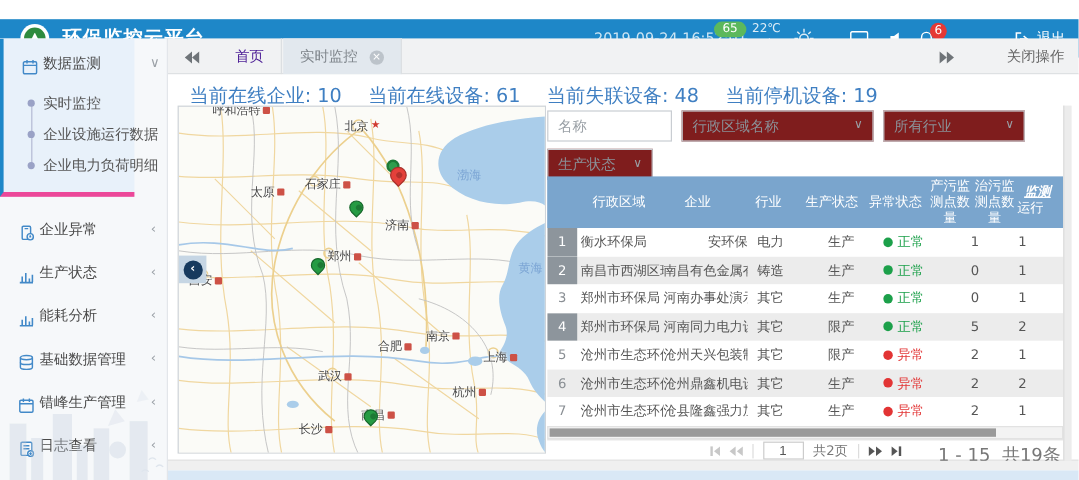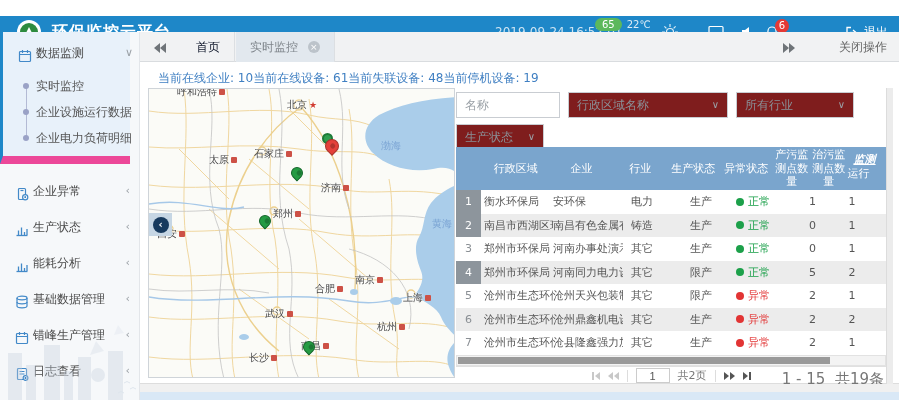--- a/index.html
+++ b/index.html
@@ -25,48 +25,48 @@
   .hic{position:absolute;top:9px;cursor:pointer;}
   .bell-badge{position:absolute;left:775px;top:3px;min-width:14px;height:14px;border-radius:8px;background:#e53935;
         color:#fff;font-size:10px;line-height:14px;text-align:center;padding:0 3px;}
   .usr{position:absolute;left:802px;top:0;height:32px;line-height:32px;color:#fff;font-size:12px;font-weight:bold;cursor:pointer;}
   .caret{display:inline-block;width:0;height:0;border-left:4px solid transparent;border-right:4px solid transparent;
         border-top:4px solid #fff;margin-left:4px;vertical-align:middle;}
   .logout{position:absolute;left:845px;top:0;height:32px;line-height:32px;color:#fff;font-size:12px;cursor:pointer;display:flex;align-items:center;gap:5px;}
 
   
   .side{position:absolute;left:0;top:32px;width:140px;height:368px;background:#f6f8fa;border-right:1px solid #e3e6ea;overflow:hidden;}
-  .sgroup-open{position:absolute;left:0;top:0;width:130px;height:132px;background:#e8f1fa;
-        border-left:3px solid #1e87c8;border-bottom:8px solid #ec4899;}
+  .sgroup-open{position:absolute;left:0;top:0;width:112px;height:132px;background:#e8f1fa;
+        border-left:3px solid #1e87c8;border-bottom:4px solid #ec4899;}
   .srow{position:absolute;left:0;width:140px;height:26px;line-height:26px;cursor:pointer;color:#4a4a4a;font-size:12px;}
   .srow .mi{position:absolute;left:15px;top:6px;width:14px;height:14px;}
   .srow .lbl{position:absolute;left:33px;}
   .srow .chev{position:absolute;right:10px;color:#9aa0a6;font-size:11px;}
   .subrow{position:absolute;left:0;width:140px;height:24px;line-height:24px;cursor:pointer;color:#555;font-size:12px;}
   .subrow .dot{position:absolute;left:20px;top:9px;width:6px;height:6px;border-radius:50%;background:#9aa2c6;}
   .subrow .lbl{position:absolute;left:33px;}
   .subline{position:absolute;left:22.5px;width:1px;background:#b3bad4;}
   .watermark{position:absolute;left:0;bottom:0;opacity:.35;}
 
   
   .tabbar{position:absolute;left:140px;top:32px;width:759px;height:30px;background:#f1f2f3;border-bottom:1px solid #d9dcdf;}
   .dblchev{position:absolute;top:10px;width:16px;height:10px;cursor:pointer;}
   .tri{display:inline-block;width:0;height:0;border-top:5px solid transparent;border-bottom:5px solid transparent;}
   .tri.l{border-right:6px solid #6f7478;}
   .tri.r{border-left:6px solid #6f7478;}
-  .tab{position:absolute;top:0;height:30px;line-height:30px;padding:0 14px;color:#0f172a;cursor:pointer;
+  .tab{position:absolute;top:0;height:30px;line-height:30px;padding:0 14px;color:#4c1d95;cursor:pointer;
        border-right:1px solid #dcdfe2;font-size:12px;}
   .tab.active{background:#e2e8ee;color:#7f858b;}
   .tab .close{display:inline-block;width:12px;height:12px;border-radius:50%;background:#bcc3ca;color:#fff;
        font-size:9px;line-height:12px;text-align:center;margin-left:6px;vertical-align:1px;}
   .closeops{position:absolute;right:12px;top:0;height:30px;line-height:30px;color:#666;cursor:pointer;font-size:12px;}
 
   
   .main{position:absolute;left:140px;top:62px;width:759px;height:322px;background:#fff;border-bottom:1px solid #ddd;}
-  .stats{position:absolute;left:18px;top:8px;color:#3f7fc2;font-size:12px;display:flex;gap:0;}
+  .stats{position:absolute;left:18px;top:8px;color:#3f7fc2;font-size:16px;display:flex;gap:22px;}
 
   
   .map{position:absolute;left:8px;top:26px;width:307px;height:290px;border:1px solid #cfd4d9;overflow:hidden;background:#fbfbf8;}
   .map svg{position:absolute;left:0;top:0;}
   .city{position:absolute;font-size:10px;color:#444;white-space:nowrap;text-shadow:0 0 2px #fff,0 0 2px #fff;display:flex;align-items:center;gap:2px;}
   .citybox{display:inline-block;width:6px;height:6px;background:#cd5146;border-radius:1px;}
   .star{color:#d03b30;font-size:9px;}
   .sealbl{position:absolute;font-size:10px;color:#7ba4d4;white-space:nowrap;}
   .pin{position:absolute;width:12px;height:12px;border-radius:50% 50% 50% 0;transform:rotate(-45deg);cursor:pointer;}
   .pin::after{content:"";position:absolute;left:3.5px;top:3.5px;width:5px;height:5px;border-radius:50%;background:rgba(0,0,0,.22);}
@@ -87,21 +87,21 @@
   .sel .sv{position:absolute;right:8px;color:#9aa0a6;font-size:10px;}
   .thead{position:absolute;left:0;top:59px;width:430px;height:43px;background:#7aa5cd;color:#fff;display:flex;overflow:hidden;}
   .th{font-size:11px;display:flex;align-items:center;justify-content:center;text-align:center;line-height:1.25;padding:1px;}
   .tbody{position:absolute;left:0;top:102px;width:430px;height:165px;overflow:hidden;}
   .trow{display:flex;height:23.5px;line-height:23.5px;background:#fff;cursor:pointer;overflow:hidden;}
   .trow.striped{background:#ececec;}
   .td{font-size:11px;color:#555;white-space:nowrap;overflow:hidden;flex:none;}
   .c-num{width:25px;text-align:center;color:#8a8f94;flex:none;}
   .c-num.dark{background:#8d959c;color:#fff;}
   .c-region{width:72px;padding-left:3px;}
-  .c-company{width:70px;}
+  .c-company{width:70px;text-align:right;}
   .c-industry{width:57px;padding-left:8px;}
   .c-prod{width:56px;padding-left:10px;}
   .c-abn{width:56px;display:flex;align-items:center;gap:4px;}
   .c-abn .sdot{width:8px;height:8px;border-radius:50%;flex:none;}
   .c-abn.ok{color:#1ca04a;} .c-abn.ok .sdot{background:#1ca04a;}
   .c-abn.bad{color:#e23434;} .c-abn.bad .sdot{background:#e23434;}
   .c-v1{width:41px;text-align:center;} .c-v2{width:38px;text-align:center;} .c-v3{width:42px;text-align:center;}
   .hscroll{position:absolute;left:0;top:267px;width:430px;height:11px;background:#f3f3f3;border:1px solid #e2e2e2;}
   .hthumb{position:absolute;left:1px;top:1px;width:372px;height:7px;background:#9a9a9a;cursor:pointer;}
   .vscroll{position:absolute;right:0;top:0;width:7px;height:296px;background:#ececec;border-left:1px solid #dcdcdc;}

